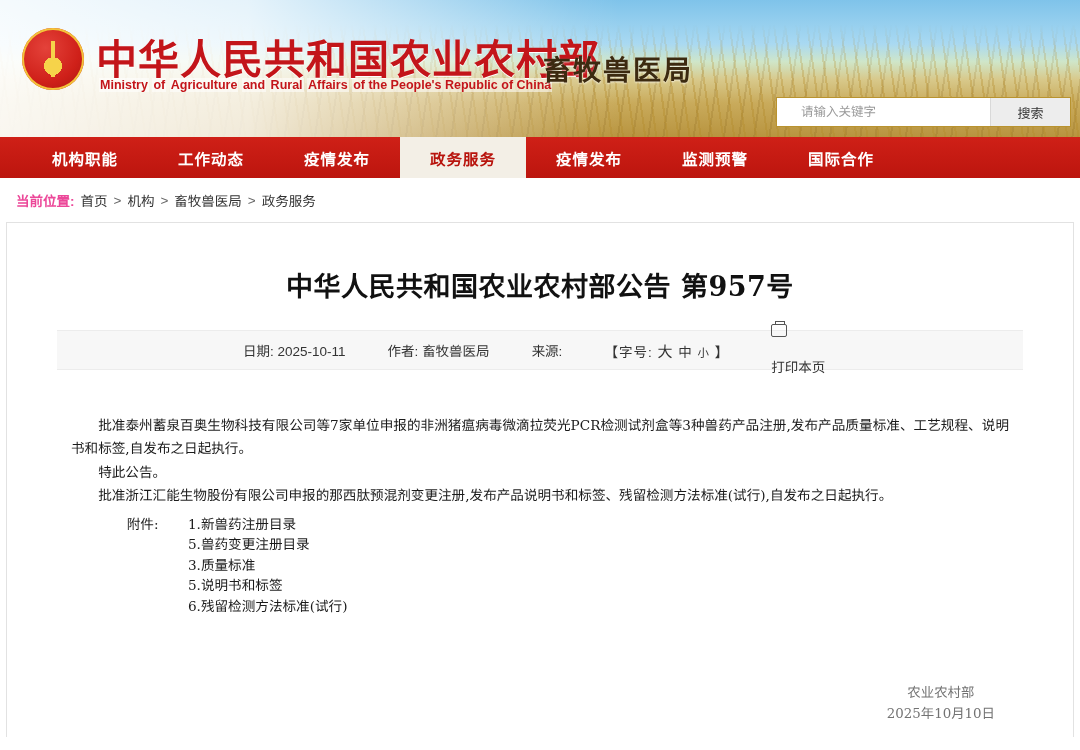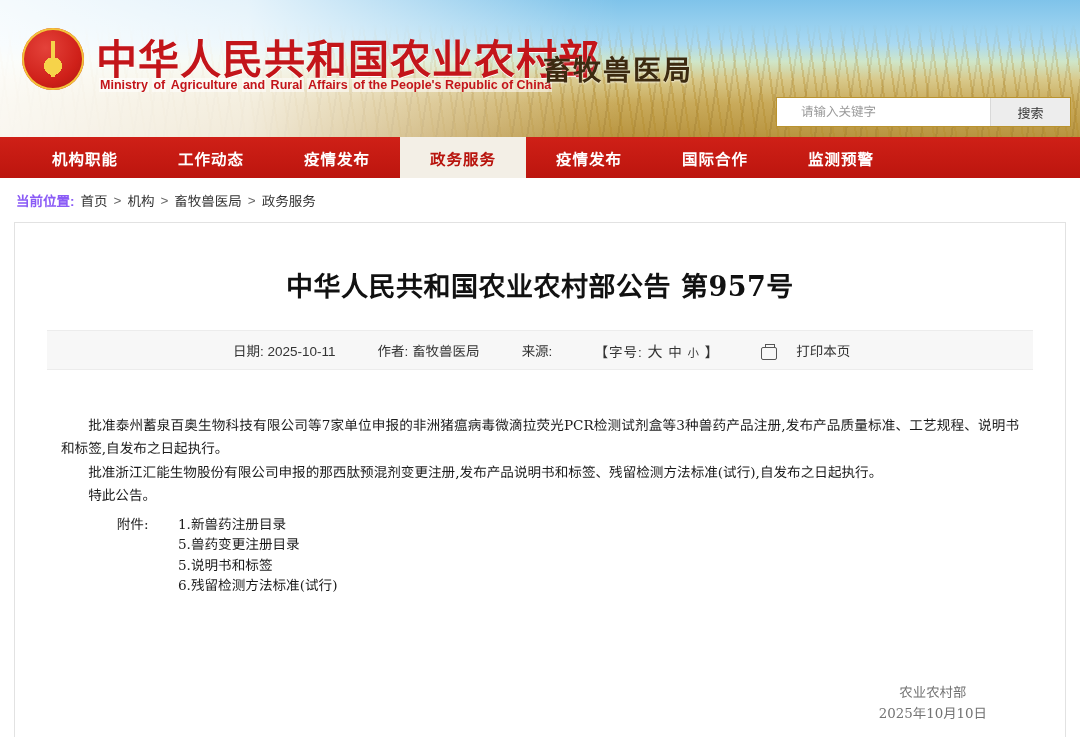--- a/index.html
+++ b/index.html
@@ -160,33 +160,33 @@
   
   .breadcrumb {
     height: 44px;
     display: flex;
     align-items: center;
     padding-left: 16px;
     font-size: 13.5px;
     color: #333;
     gap: 6px;
   }
-  .breadcrumb .bc-label { font-weight: bold; color: #8b5cf6; }
+  .breadcrumb .bc-label { font-weight: bold; color: #ec4899; }
   .breadcrumb a { color: #333; text-decoration: none; cursor: pointer; }
   .breadcrumb .sep { color: #666; }
 
   
   .card {
-    margin: 0 14px;
+    margin: 0 6px;
     background: #fff;
     border: 1px solid #e2e2e2;
     border-bottom: none;
     box-sizing: border-box;
     height: 515px;
-    padding: 0 32px;
+    padding: 0 50px;
     position: relative;
     overflow: hidden;
   }
   .doc-title {
     text-align: center;
     font-family: "DejaVu Serif", serif;
     font-size: 27px;
     font-weight: bold;
     color: #111;
     padding: 42px 0 26px;
@@ -204,23 +204,24 @@
     padding-left: 186px;
     box-sizing: border-box;
     gap: 42px;
   }
   .meta .fs-group { letter-spacing: 1px; }
   .meta .fs-big { font-size: 15px; }
   .meta .fs-mid { font-size: 13.5px; }
   .meta .fs-small { font-size: 11.5px; }
   .meta .print {
     display: flex;
-    align-items: flex-end;
+    align-items: flex-start;
     gap: 19px;
     cursor: pointer;
+    flex-direction: column;
   }
   .printer-icon {
     display: inline-block;
     width: 14px; height: 11px;
     border: 1.4px solid #555;
     border-radius: 2px;
     position: relative;
   }
   .printer-icon:before {
     content: "";
@@ -295,22 +296,22 @@
     <button class="search-btn">搜索</button>
   </div>
 </div>
 
 <div class="nav">
   <div class="nav-item">机构职能</div>
   <div class="nav-item">工作动态</div>
   <div class="nav-item">疫情发布</div>
   <div class="nav-item active">政务服务</div>
   <div class="nav-item">疫情发布</div>
+  <div class="nav-item">监测预警</div>
   <div class="nav-item">国际合作</div>
-  <div class="nav-item">监测预警</div>
 </div>
 
 <div class="breadcrumb">
   <span class="bc-label">当前位置:</span>
   <a>首页</a>
   <span class="sep">&gt;</span>
   <a>机构</a>
   <span class="sep">&gt;</span>
   <a>畜牧兽医局</a>
   <span class="sep">&gt;</span>
@@ -342,27 +343,28 @@
       <span>】</span>
     </span>
     <span class="print">
       <span class="printer-icon"></span>
       <span>打印本页</span>
     </span>
   </div>
 
   <div class="body-wrap">
     <p>批准泰州蓄泉百奥生物科技有限公司等7家单位申报的非洲猪瘟病毒微滴拉荧光PCR检测试剂盒等3种兽药产品注册,发布产品质量标准、工艺规程、说明书和标签,自发布之日起执行。</p>
+    <p>特此公告。</p>
     <p>批准浙江汇能生物股份有限公司申报的那西肽预混剂变更注册,发布产品说明书和标签、残留检测方法标准(试行),自发布之日起执行。</p>
-    <p>特此公告。</p>
 
     <div class="attach">
       <span class="att-label">附件:</span>
       <div>1.新兽药注册目录</div>
       <div>5.兽药变更注册目录</div>
+      <div>3.质量标准</div>
       <div>5.说明书和标签</div>
       <div>6.残留检测方法标准(试行)</div>
     </div>
   </div>
 
   <div class="signature">
     <div>农业农村部</div>
     <div>2025年10月10日</div>
   </div>
 

